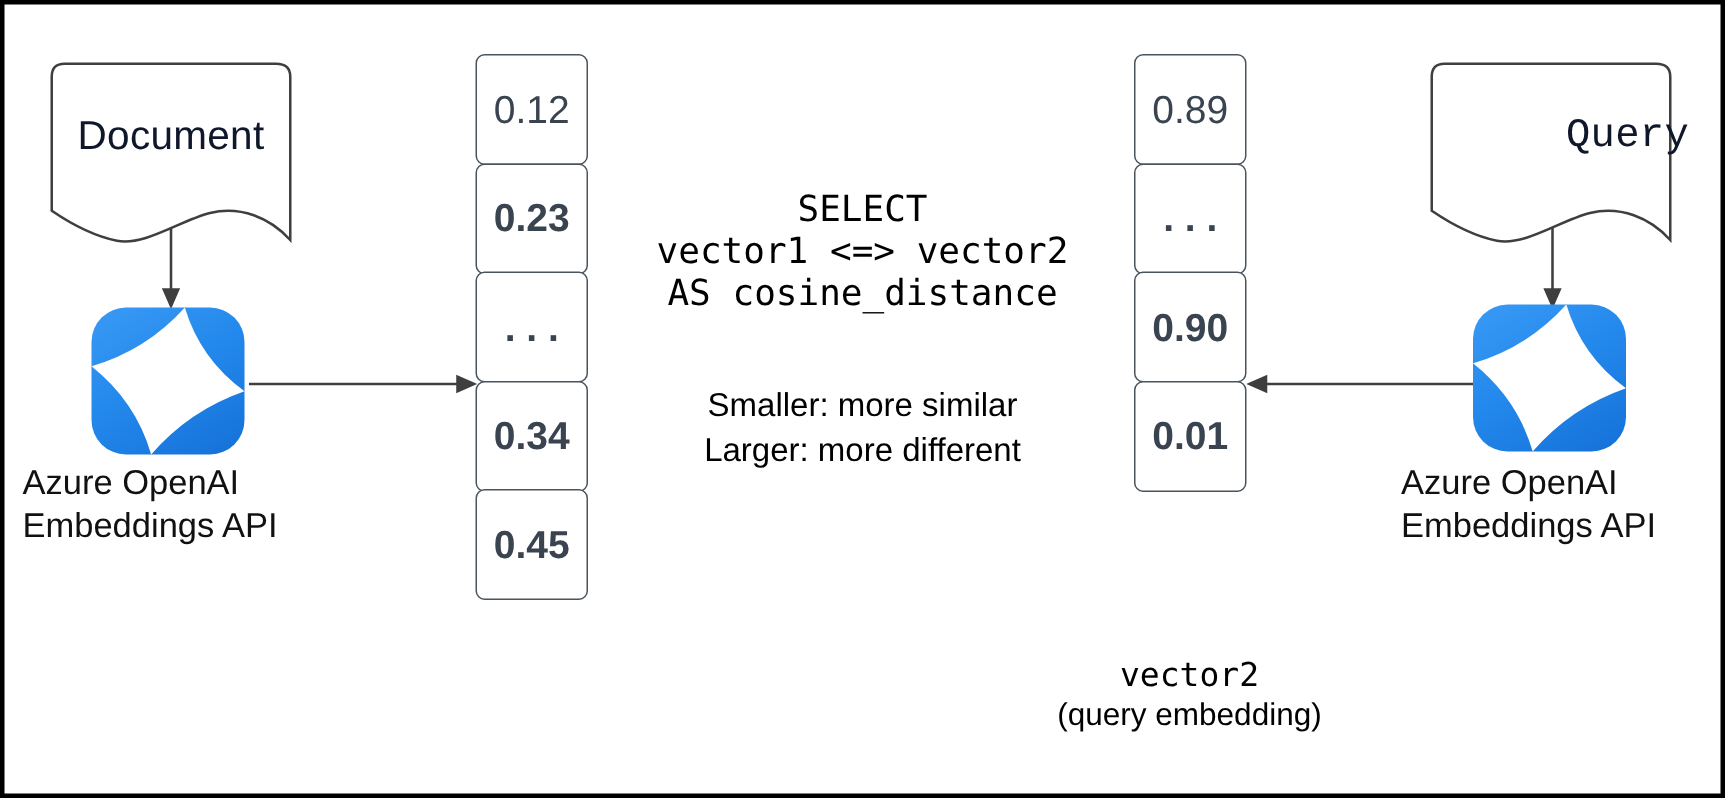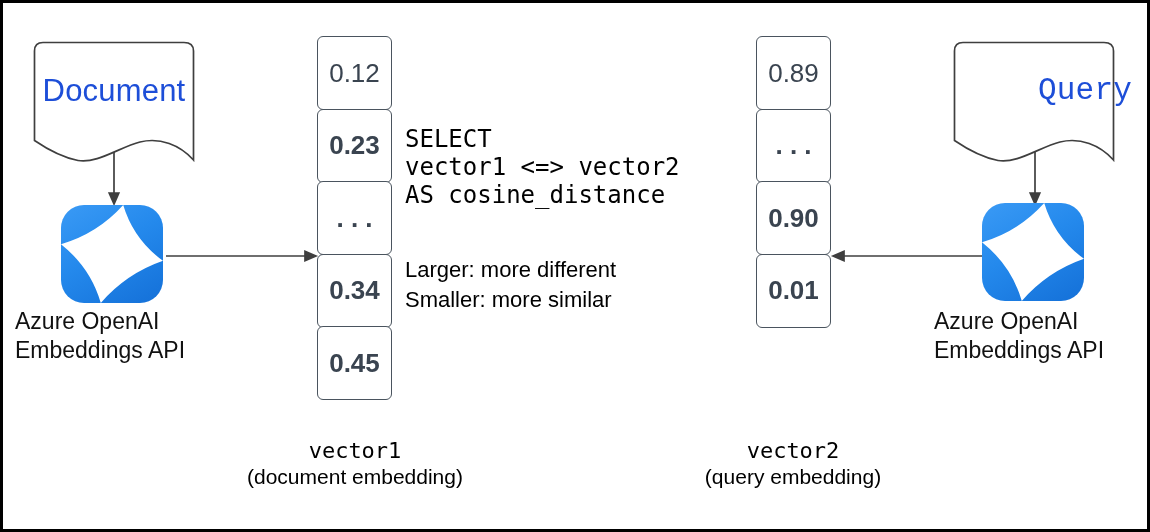--- a/index.html
+++ b/index.html
@@ -10,21 +10,21 @@
     border:3px solid #000;
     background:#fff;
     font-family:"Liberation Sans",sans-serif;
     overflow:hidden;
   }
   svg.overlay{position:absolute;left:0;top:0;width:1150px;height:532px;pointer-events:none;}
   svg.doc-shape{position:absolute;overflow:visible;}
 
   .doc-label{
     position:absolute;display:flex;align-items:center;justify-content:center;
-    font-size:31px;color:#1d4ed8;letter-spacing:.2px;
+    font-size:27px;color:#0f172a;letter-spacing:.2px;
   }
 
   .azure-icon{
     position:absolute;width:102px;height:98px;border-radius:23px;
     background:linear-gradient(150deg,#3A9AF5 0%,#2489EC 45%,#1470D8 100%);
     overflow:hidden;
   }
   .azure-icon svg{position:absolute;left:0;top:0;width:100%;height:100%;}
 
   .api-label{
@@ -38,21 +38,21 @@
     border:1.5px solid #4A545E;border-radius:6px;background:#fff;
     display:flex;align-items:center;justify-content:center;
     font-size:26px;color:#3A4450;
   }
   .cell + .cell{margin-top:-1.5px;font-weight:bold;}
 
   .vec-label{position:absolute;width:260px;text-align:center;color:#000;}
   .vec-name{font-family:"DejaVu Sans Mono","Liberation Mono",monospace;font-size:22px;line-height:27px;}
   .vec-caption{font-size:21px;line-height:26px;}
 
-  .center-block{position:absolute;left:402px;top:122px;width:340px;text-align:left;color:#000;}
+  .center-block{position:absolute;left:402px;top:122px;width:340px;text-align:center;color:#000;}
   .sql{font-family:"DejaVu Sans Mono","Liberation Mono",monospace;font-size:24px;line-height:28px;white-space:pre;}
   .notes{margin-top:46px;}
   .notes div{font-size:22px;line-height:30px;}
 </style>
 </head>
 <body>
 
 <div class="frame">
 
   <svg class="overlay" viewBox="0 0 1150 532" xmlns="http://www.w3.org/2000/svg">
@@ -95,32 +95,28 @@
     <div>Embeddings API</div>
   </div>
 
   <div class="vector-col" style="left:314px;top:33px;">
     <div class="cell">0.12</div>
     <div class="cell">0.23</div>
     <div class="cell">. . .</div>
     <div class="cell">0.34</div>
     <div class="cell">0.45</div>
   </div>
-  <div class="vec-label" style="left:222px;top:434px;">
-    <div class="vec-name">vector1</div>
-    <div class="vec-caption">(document embedding)</div>
-  </div>
 
   <div class="center-block">
     <div class="sql">SELECT</div>
     <div class="sql">vector1 &lt;=&gt; vector2</div>
     <div class="sql">AS cosine_distance</div>
     <div class="notes">
+      <div>Smaller: more similar</div>
       <div>Larger: more different</div>
-      <div>Smaller: more similar</div>
     </div>
   </div>
 
   <div class="vector-col" style="left:753px;top:33px;">
     <div class="cell">0.89</div>
     <div class="cell">. . .</div>
     <div class="cell">0.90</div>
     <div class="cell">0.01</div>
   </div>
   <div class="vec-label" style="left:660px;top:434px;">

